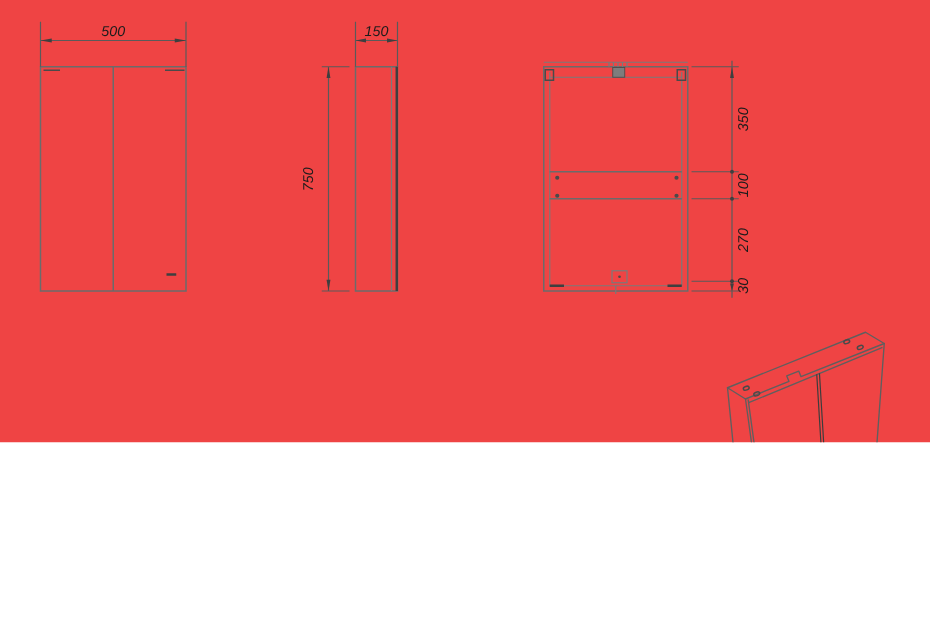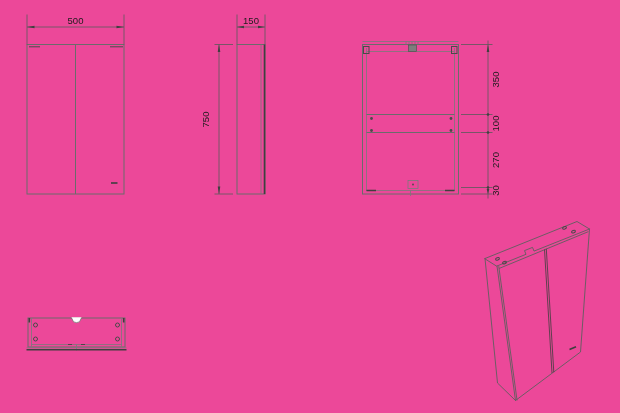--- a/index.html
+++ b/index.html
@@ -1,17 +1,17 @@
 <!DOCTYPE html>
 <html><head>
 <meta charset="utf-8">
 <style>
   html,body{margin:0;padding:0;background:#ffffff;}
-  .stage{position:relative;width:620px;height:413px;background:#ec4899;overflow:hidden;
-         font-family:"Liberation Sans", sans-serif;}
+  .stage{position:relative;width:620px;height:295px;background:#ef4444;overflow:hidden;
+         font-family:"Liberation Sans", sans-serif;font-style:italic;}
   svg{position:absolute;top:0;left:0;}
   text{font-family:"Liberation Sans", sans-serif;font-size:9.5px;fill:#1c1c1c;}
   .ln{stroke:#6b6b6b;stroke-width:1;fill:none;}
   .ln-thin{stroke:#7a7a7a;stroke-width:.8;fill:none;}
   .ln-dark{stroke:#3f3f3f;stroke-width:1.6;fill:none;}
   .ln-med{stroke:#4a4a4a;stroke-width:1;fill:none;}
   .dim{stroke:#5a5a5a;stroke-width:.8;fill:none;}
   .arr{fill:#3f3f3f;stroke:none;}
   .dot{fill:#4a4a4a;stroke:none;}
   .persp{stroke:#5f5f5f;stroke-width:.9;fill:none;stroke-linejoin:round;stroke-linecap:round;}

